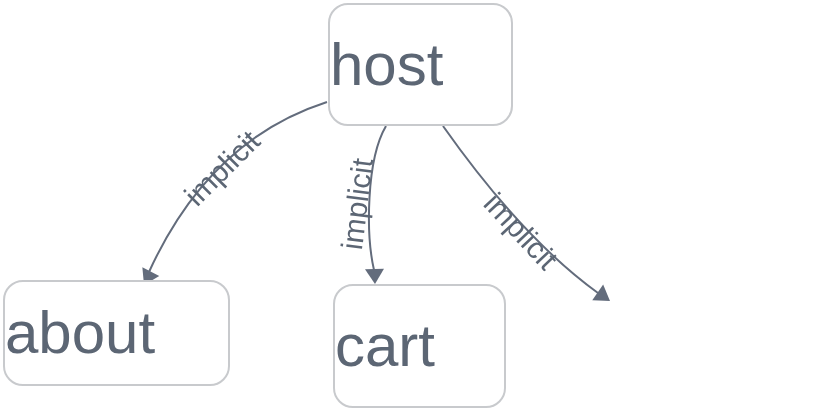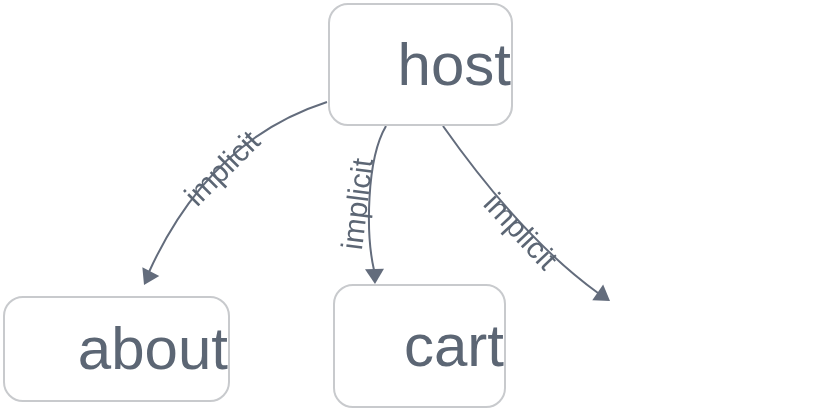--- a/index.html
+++ b/index.html
@@ -41,21 +41,21 @@
     dominant-baseline: central;
   }
   .node {
     position: absolute;
     box-sizing: border-box;
     background: #ffffff;
     border: 2px solid #c8cacd;
     border-radius: 20px;
     display: flex;
     align-items: center;
-    justify-content: flex-end;
+    justify-content: flex-start;
     color: #5c6674;
     font-size: 60px;
     line-height: 1;
     cursor: pointer;
     user-select: none;
   }
 </style>
 </head>
 <body>
 
@@ -79,21 +79,21 @@
       <path class="edge-line" d="M 443 126 Q 522 238 598 293"></path>
       <polygon class="arrow-head" points="0,0 -15,-9.5 -15,9.5" transform="translate(610,301) rotate(35)"></polygon>
       <text class="edge-label" transform="translate(521,231) rotate(47)">implicit</text>
     </g>
   </svg>
 
   <div class="node" style="left:328px; top:3px; width:185px; height:123px;">
     <span>host</span>
   </div>
 
-  <div class="node" style="left:3px; top:296px; width:227px; height:106px;">
+  <div class="node" style="left:3px; top:280px; width:227px; height:106px;">
     <span>about</span>
   </div>
 
   <div class="node" style="left:333px; top:284px; width:173px; height:124px;">
     <span>cart</span>
   </div>
 
 
 </div>
 

